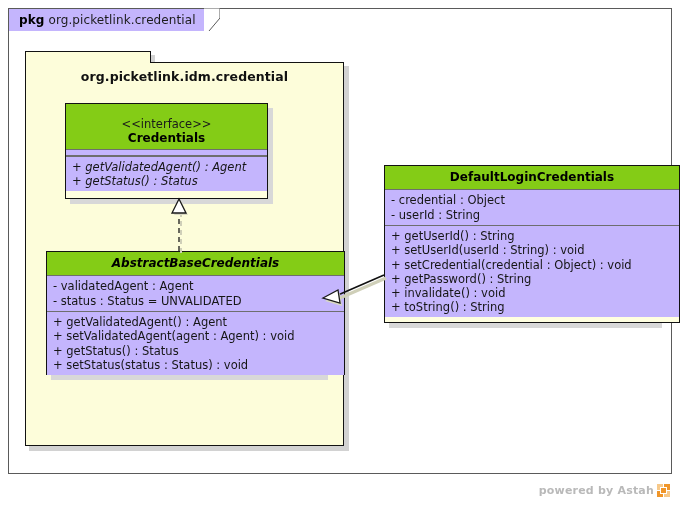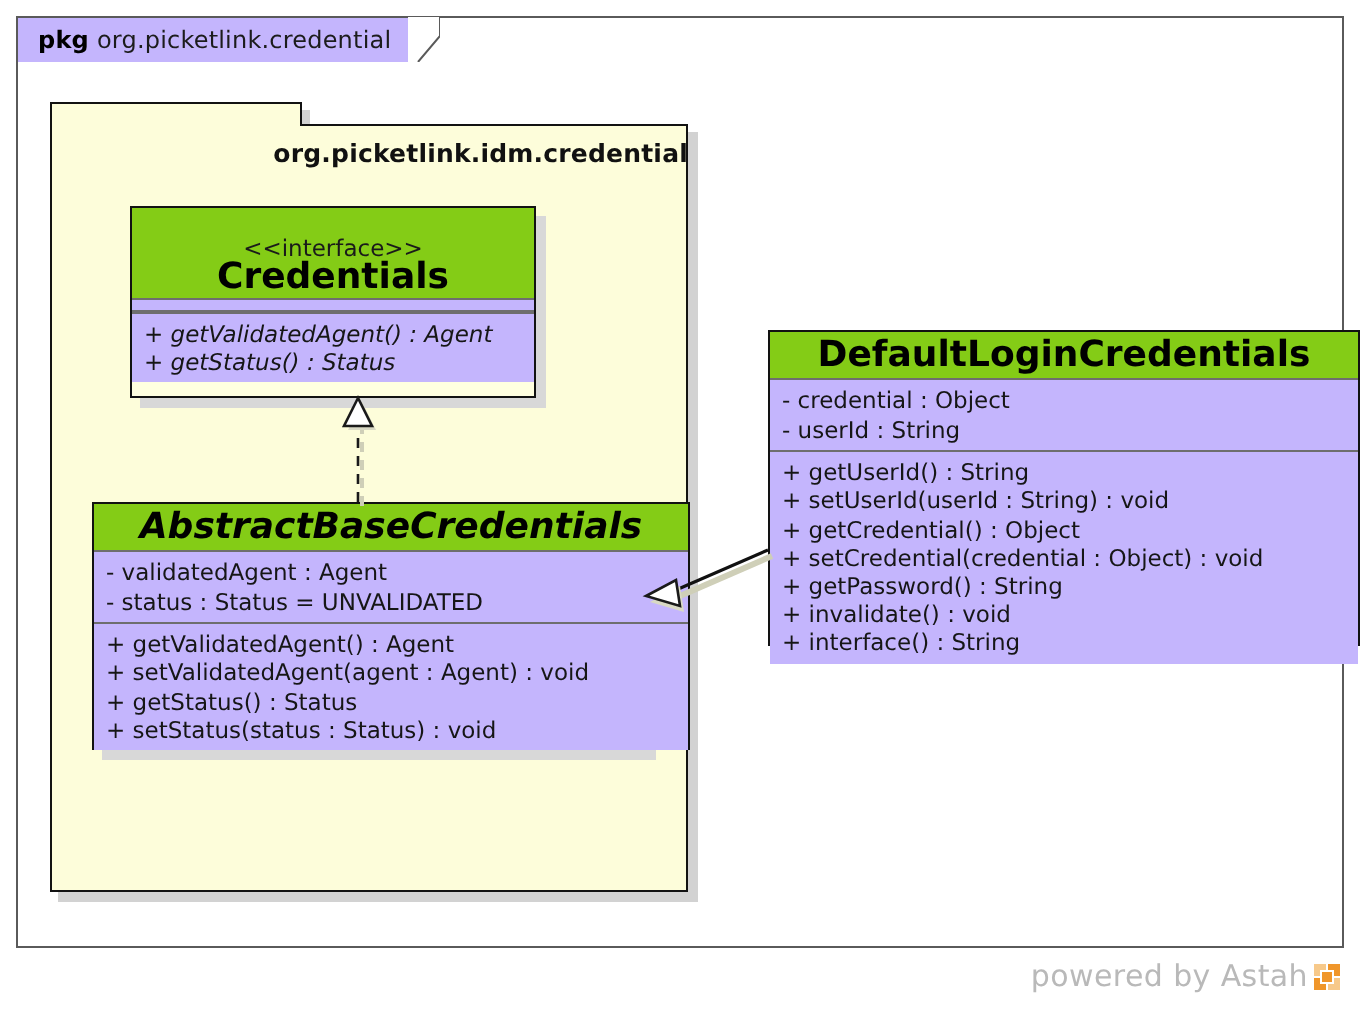--- a/index.html
+++ b/index.html
@@ -111,21 +111,21 @@
     width: 4px;
     height: 8px;
     background: #d2d2d2;
     z-index: 0;
   }
   #pkg-title {
     position: absolute;
     left: 25px;
     top: 69px;
     width: 319px;
-    text-align: right;
+    text-align: center;
     font-size: 12.5px;
     font-weight: bold;
     color: #111;
     z-index: 3;
     letter-spacing: .1px;
   }
 
   
   .cls {
     position: absolute;
@@ -152,21 +152,21 @@
   }
   .cls-title .stereo {
     display: block;
     font-size: 11.5px;
     font-weight: normal;
     line-height: 14px;
     color: #1a1a1a;
   }
   .cls-title .name {
     display: block;
-    font-size: 18px;
+    font-size: 12px;
     font-weight: bold;
     line-height: 15px;
     color: #000;
   }
   .cls-title .name.abstract {
     font-style: italic;
   }
   .sep {
     height: 1.4px;
     background: #6e6e6e;
@@ -207,23 +207,24 @@
   #watermark {
     position: absolute;
     right: 10px;
     bottom: 8px;
     display: flex;
     align-items: center;
     gap: 3px;
     z-index: 8;
   }
   #watermark .wm-text {
-    font-size: 15px;
+    font-size: 11px;
     color: #b9b9b9;
     letter-spacing: .2px;
+    font-weight: bold;
   }
   #wm-logo {
     display: block;
   }
 </style>
 </head>
 <body>
 
 <div id="frame"></div>
 
@@ -288,25 +289,24 @@
   </div>
   <div class="sep"></div>
   <div class="compartment">
     <div class="member">- credential : Object</div>
     <div class="member">- userId : String</div>
   </div>
   <div class="sep"></div>
   <div class="compartment">
     <div class="member">+ getUserId() : String</div>
     <div class="member">+ setUserId(userId : String) : void</div>
-    <div class="member">+ getCredential() : Object</div>
     <div class="member">+ setCredential(credential : Object) : void</div>
     <div class="member">+ getPassword() : String</div>
     <div class="member">+ invalidate() : void</div>
-    <div class="member">+ interface() : String</div>
+    <div class="member">+ toString() : String</div>
   </div>
 </div>
 
 <svg class="conn">
 
   <g>
     <line x1="179" y1="251" x2="179" y2="213" stroke="#cfcfb8" stroke-width="2" stroke-dasharray="5,4" transform="translate(2,2)"></line>
     <line x1="179" y1="251" x2="179" y2="213" stroke="#1a1a1a" stroke-width="1.3" stroke-dasharray="5,4"></line>
     <polygon points="179,199 172,213 186,213" fill="#d9d9c4" stroke="none" transform="translate(2,2)"></polygon>
     <polygon points="179,199 172,213 186,213" fill="#ffffff" stroke="#1a1a1a" stroke-width="1.3"></polygon>

